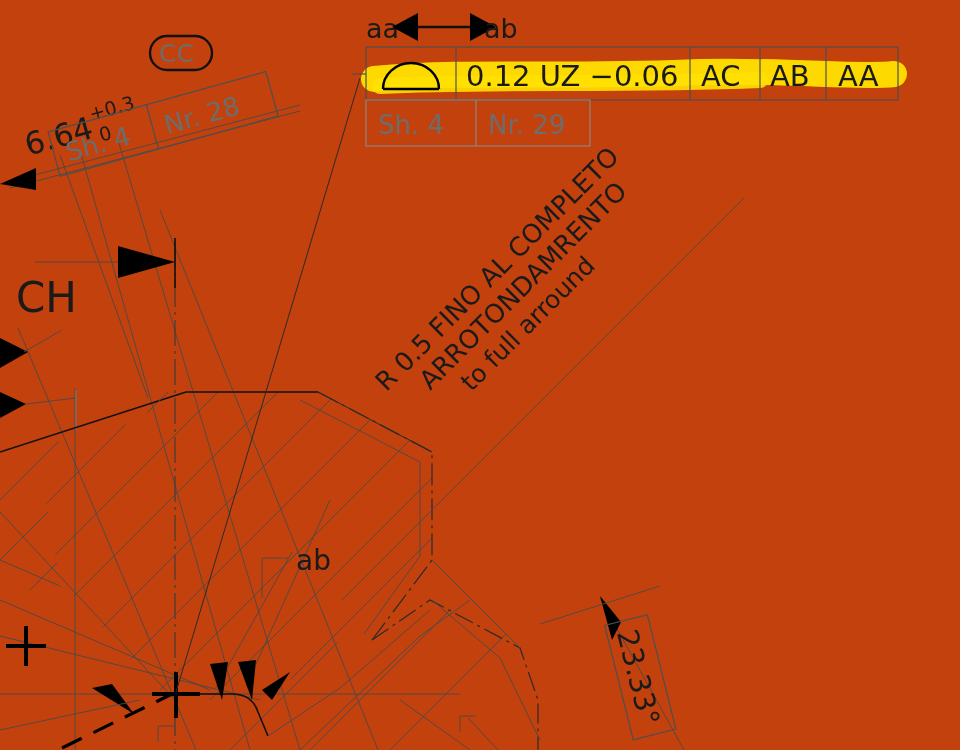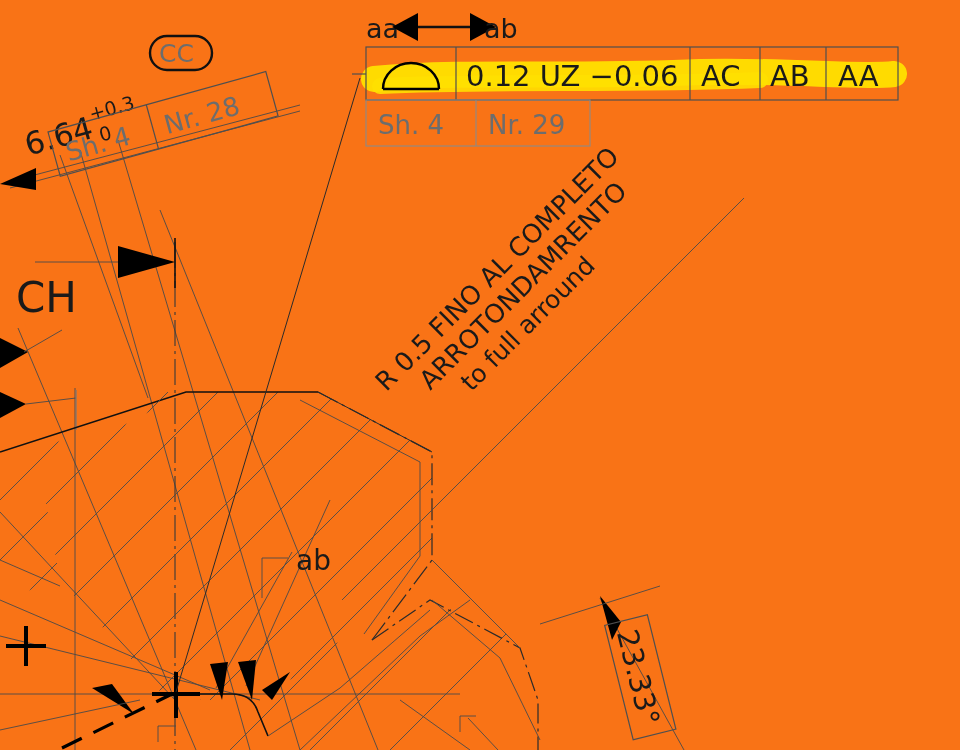--- a/index.html
+++ b/index.html
@@ -7,21 +7,21 @@
     padding: 0;
     background: #ffffff;
   }
   body {
     font-family: "DejaVu Sans", sans-serif;
   }
   #drawing-root {
     position: relative;
     width: 960px;
     height: 750px;
-    background: #f97316;
+    background: #c2410c;
     overflow: hidden;
   }
   svg.layer {
     position: absolute;
     left: 0;
     top: 0;
     width: 960px;
     height: 750px;
   }
   .txt {

